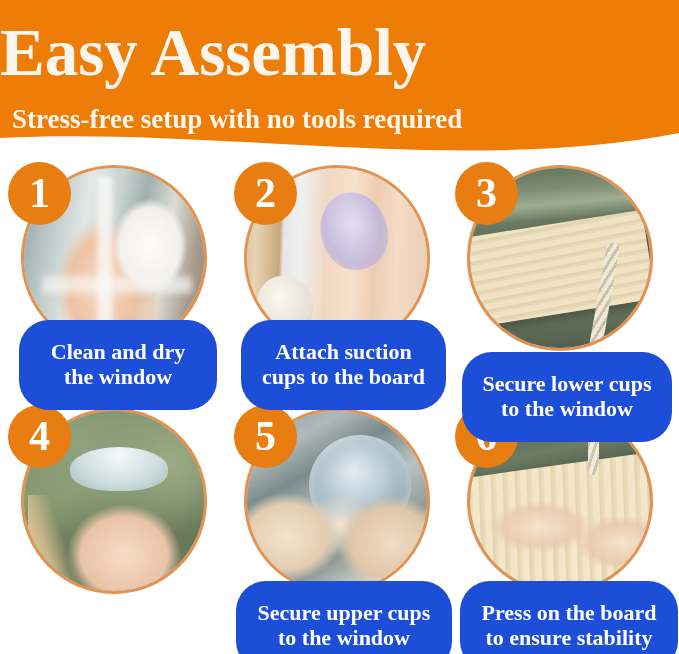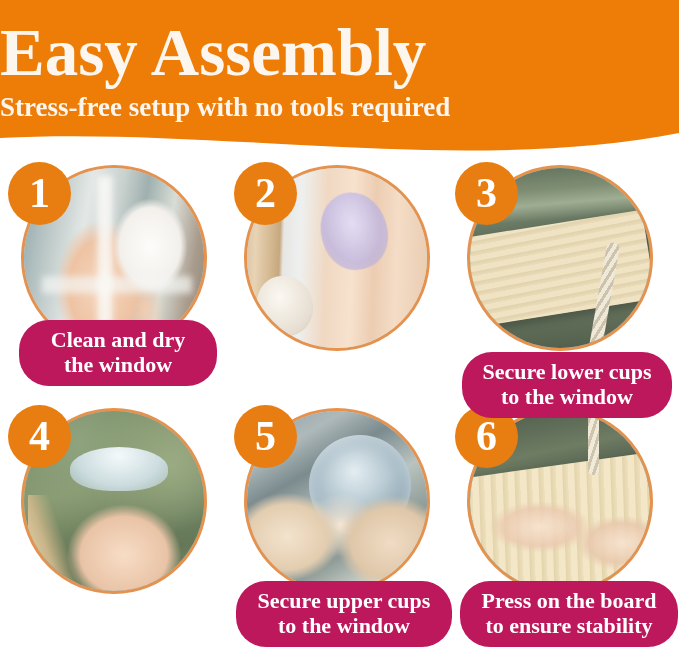--- a/index.html
+++ b/index.html
@@ -40,21 +40,21 @@
     margin: 0;
     padding-top: 11px;
     font-family: "Liberation Serif", "DejaVu Serif", serif;
     font-weight: bold;
     font-size: 67px;
     line-height: 1.0;
     color: #fdf6ef;
     letter-spacing: 0px;
   }
   .subtitle {
-    margin: 0;
+    margin: 12px;
     padding-top: 8px;
     font-family: "Liberation Serif", "DejaVu Serif", serif;
     font-weight: bold;
     font-size: 27px;
     line-height: 1.0;
     color: #fdf6ef;
   }
 
   
   .grid {
@@ -127,28 +127,28 @@
   }
 
   
   .pill {
     position: absolute;
     left: 18px;
     top: 162px;
     width: 198px;
     min-height: 58px;
     border-radius: 30px;
-    background: #be185d;
+    background: #1d4ed8;
     z-index: 6;
     display: flex;
     align-items: center;
     justify-content: center;
     text-align: center;
     box-sizing: border-box;
-    padding: 8px 6px;
+    padding: 20px 6px;
   }
   .pill-text {
     font-family: "Liberation Serif", "DejaVu Serif", serif;
     font-weight: bold;
     font-size: 22px;
     line-height: 1.13;
     color: #ffffff;
     white-space: pre-line;
   }
   
@@ -347,20 +347,24 @@
     </div>
   </div>
 
   <div class="card c2">
     <div class="photo-ring">
       <div class="photo ph2"></div>
     </div>
     <div class="badge">
       <span class="badge-num">2</span>
     </div>
+    <div class="pill">
+      <span class="pill-text">Attach suction
+cups to the board</span>
+    </div>
   </div>
 
   <div class="card c3">
     <div class="photo-ring">
       <div class="photo ph3"></div>
     </div>
     <div class="badge">
       <span class="badge-num">3</span>
     </div>
     <div class="pill">

